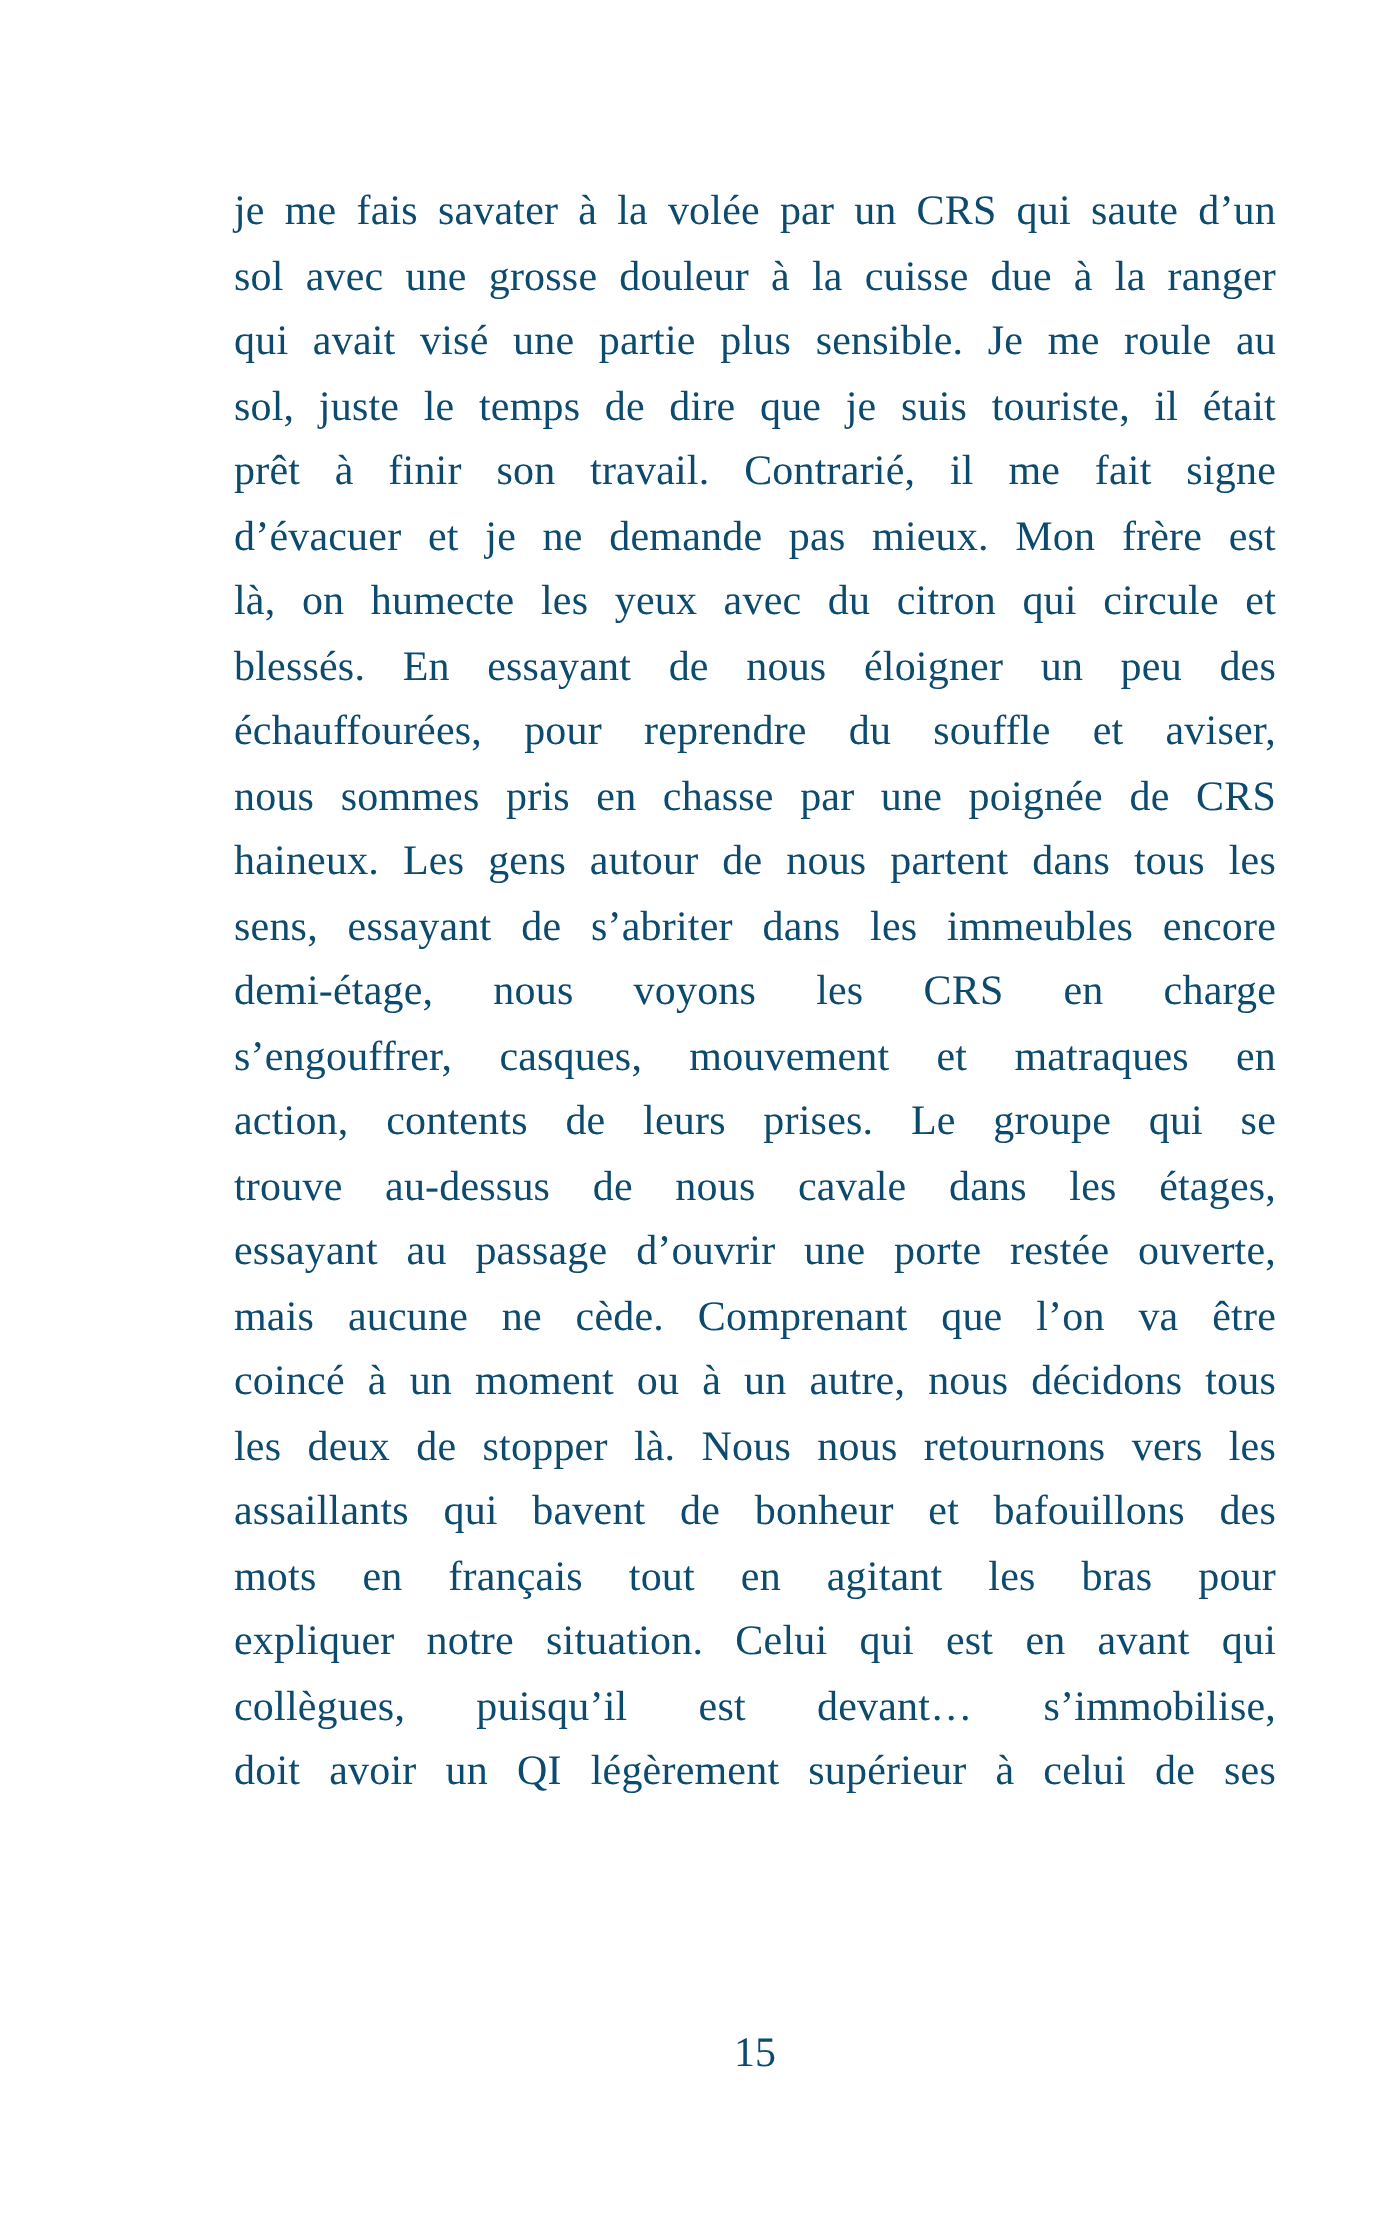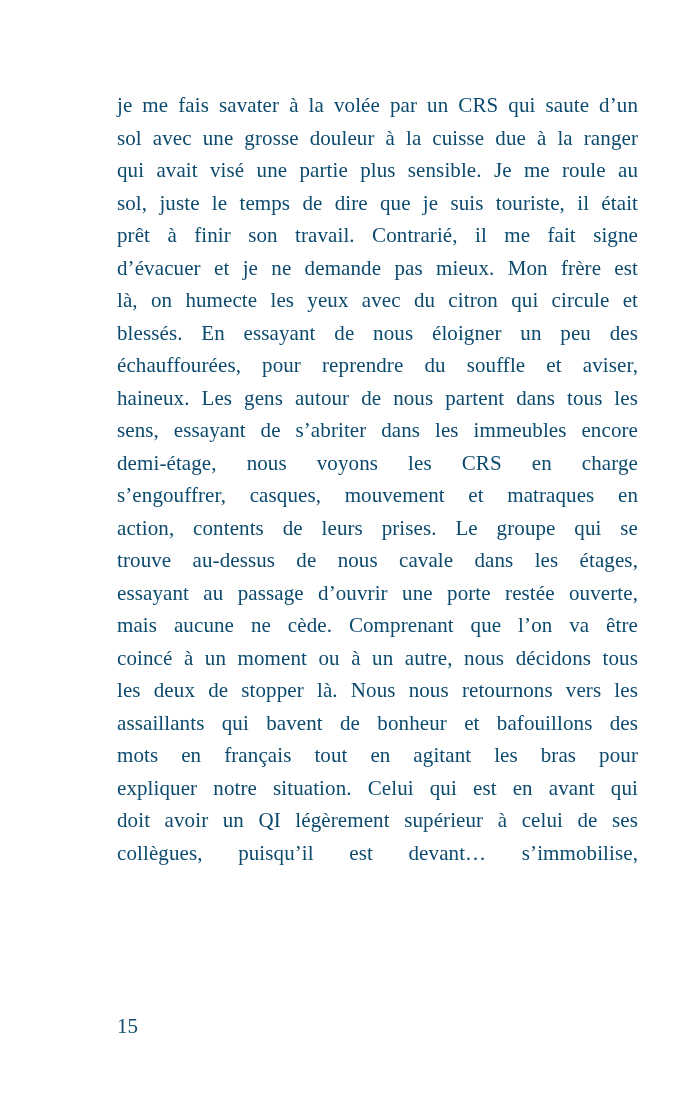--- a/index.html
+++ b/index.html
@@ -29,49 +29,50 @@
     text-align-last: justify;
     text-justify: inter-word;
     letter-spacing: 0.1px;
     white-space: normal;
   }
   .page-number {
     position: absolute;
     left: 117px;
     top: 1010px;
     width: 521px;
-    text-align: left;
+    text-align: center;
     font-size: 21px;
     line-height: 32.5px;
   }
 </style>
 </head>
 <body>
 
 <div class="page">
   <div class="text-block">
     <div class="line">je me fais savater à la volée par un CRS qui saute d’un</div>
     <div class="line">sol avec une grosse douleur à la cuisse due à la ranger</div>
     <div class="line">qui avait visé une partie plus sensible. Je me roule au</div>
     <div class="line">sol, juste le temps de dire que je suis touriste, il était</div>
     <div class="line">prêt à finir son travail. Contrarié, il me fait signe</div>
     <div class="line">d’évacuer et je ne demande pas mieux. Mon frère est</div>
     <div class="line">là, on humecte les yeux avec du citron qui circule et</div>
     <div class="line">blessés. En essayant de nous éloigner un peu des</div>
     <div class="line">échauffourées, pour reprendre du souffle et aviser,</div>
+    <div class="line">nous sommes pris en chasse par une poignée de CRS</div>
     <div class="line">haineux. Les gens autour de nous partent dans tous les</div>
     <div class="line">sens, essayant de s’abriter dans les immeubles encore</div>
     <div class="line">demi-étage, nous voyons les CRS en charge</div>
     <div class="line">s’engouffrer, casques, mouvement et matraques en</div>
     <div class="line">action, contents de leurs prises. Le groupe qui se</div>
     <div class="line">trouve au-dessus de nous cavale dans les étages,</div>
     <div class="line">essayant au passage d’ouvrir une porte restée ouverte,</div>
     <div class="line">mais aucune ne cède. Comprenant que l’on va être</div>
     <div class="line">coincé à un moment ou à un autre, nous décidons tous</div>
     <div class="line">les deux de stopper là. Nous nous retournons vers les</div>
     <div class="line">assaillants qui bavent de bonheur et bafouillons des</div>
     <div class="line">mots en français tout en agitant les bras pour</div>
     <div class="line">expliquer notre situation. Celui qui est en avant qui</div>
+    <div class="line">collègues, puisqu’il est devant…  s’immobilise,</div>
     <div class="line">doit avoir un QI légèrement supérieur à celui de ses</div>
-    <div class="line">collègues, puisqu’il est devant…  s’immobilise,</div>
   </div>
   <div class="page-number">15</div>
 </div>
 
 </body></html>

